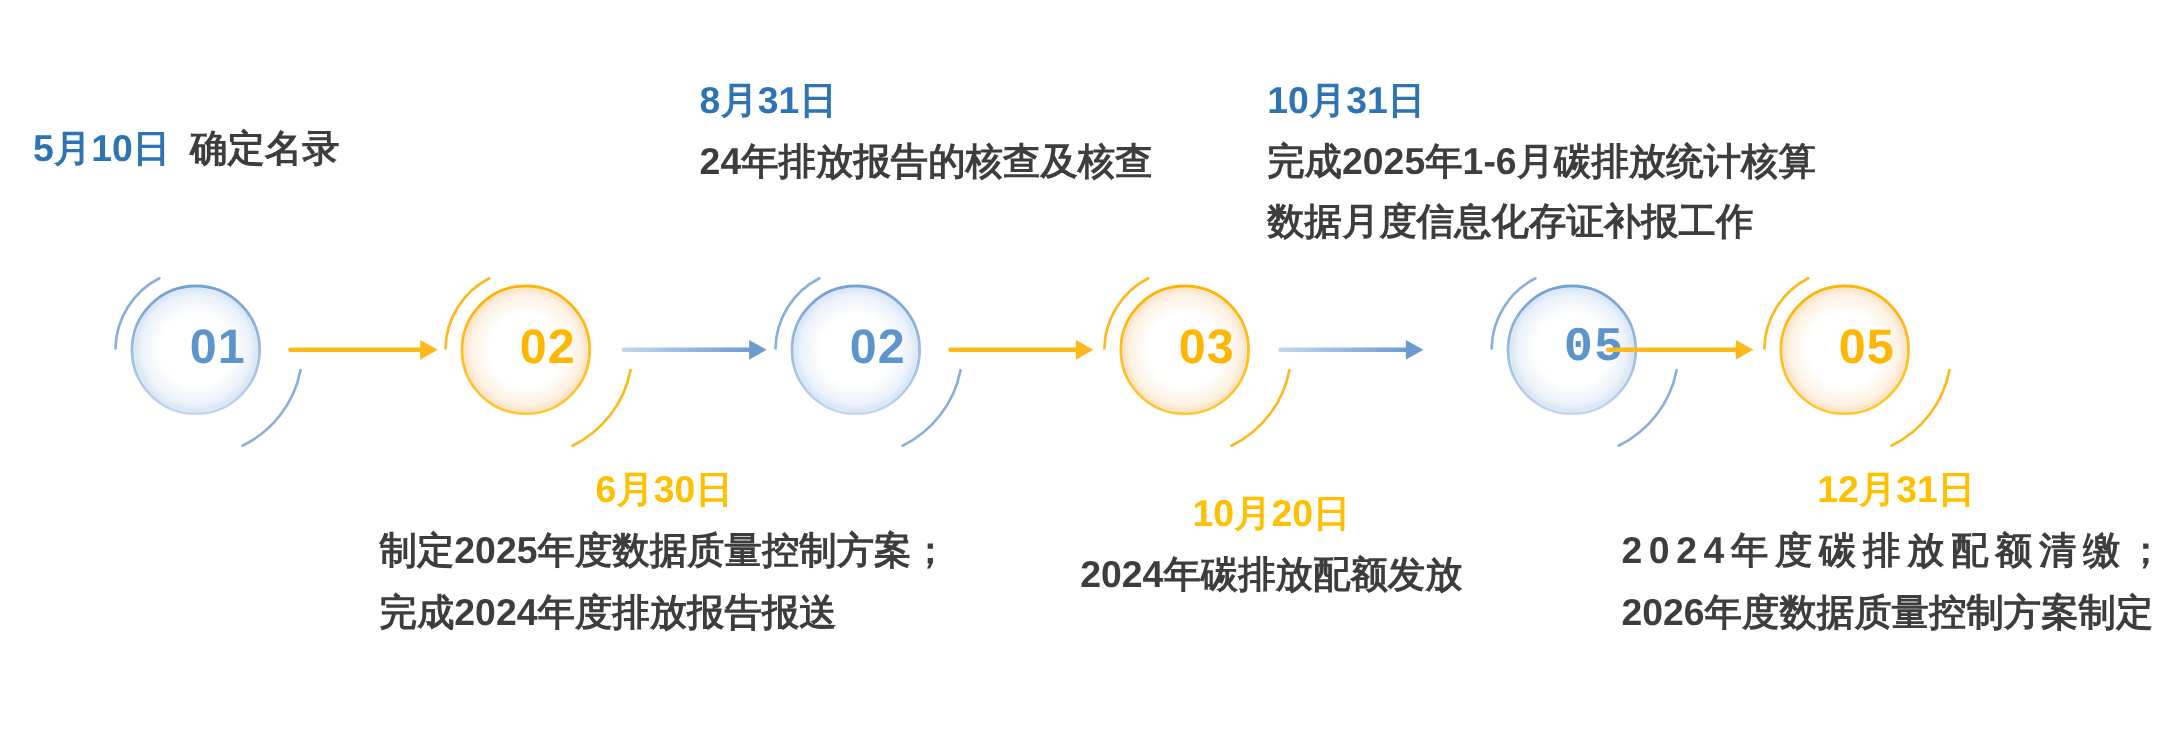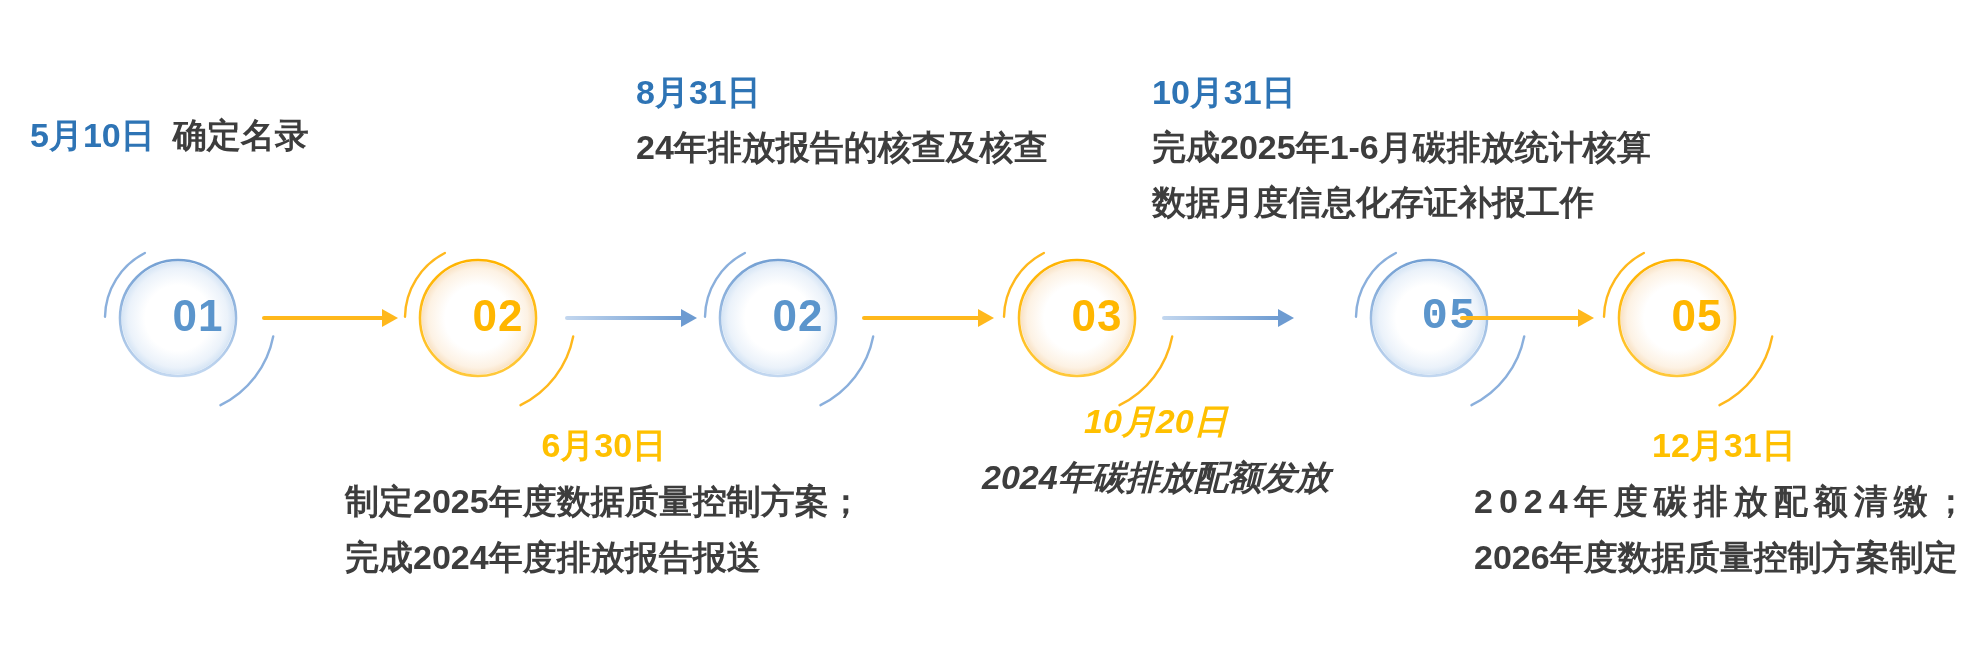--- a/index.html
+++ b/index.html
@@ -35,21 +35,21 @@
 
   .pair-row { display: flex; gap: 18px; }
   .pair-row .date { min-width: 120px; }
 
   .spaced { letter-spacing: 6px; }
 
   #block-step1 { left: 30px;   top: 106px; line-height: 58px; }
   #block-step3 { left: 636px;  top: 65px;  }
   #block-step5 { left: 1152px; top: 65px;  }
   #block-step2 { left: 345px;  top: 417px; }
-  #block-step4 { left: 982px;  top: 393px; font-style: italic; }
+  #block-step4 { left: 982px;  top: 439px; }
   #block-step6 { left: 1474px; top: 417px; }
 
   
   .node {
     position: absolute;
     width: 220px;
     height: 220px;
     top: 208px;
   }
   .node svg { position: absolute; left: 0; top: 0; }

